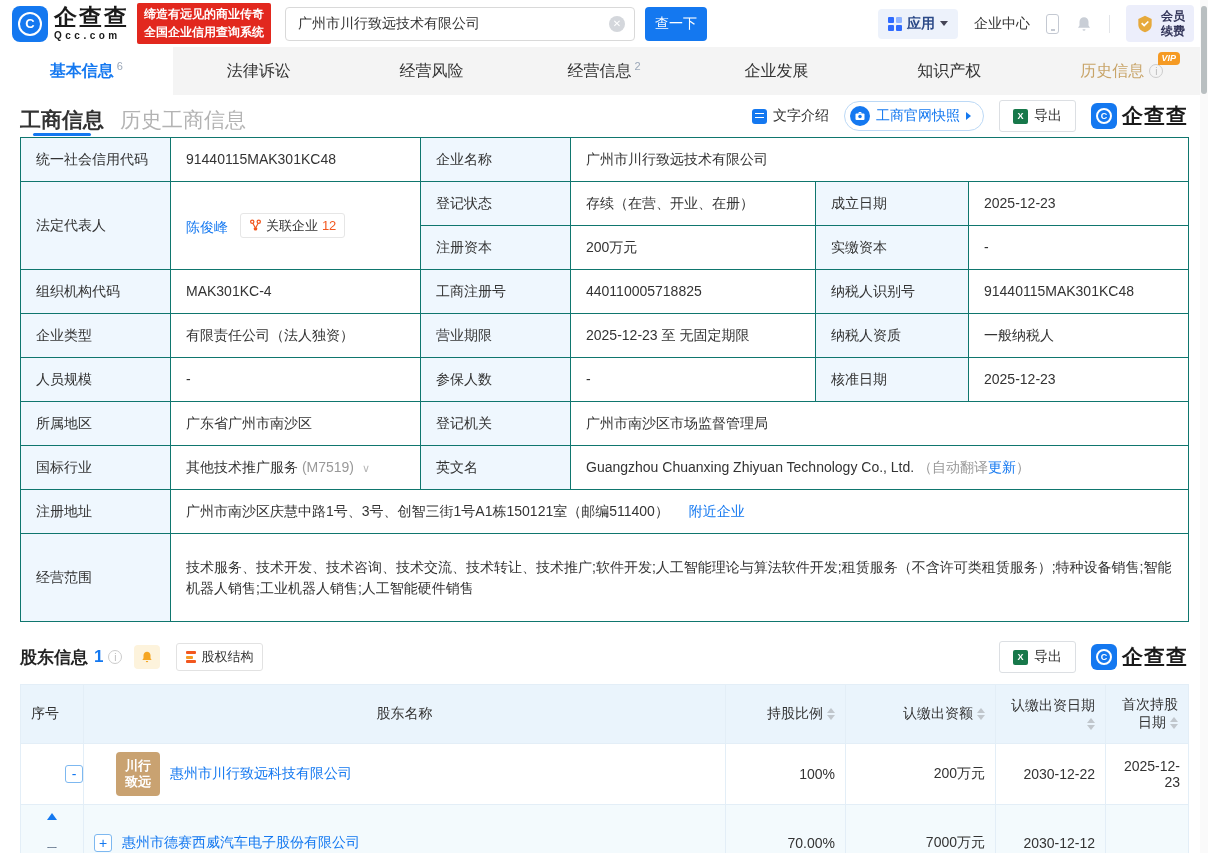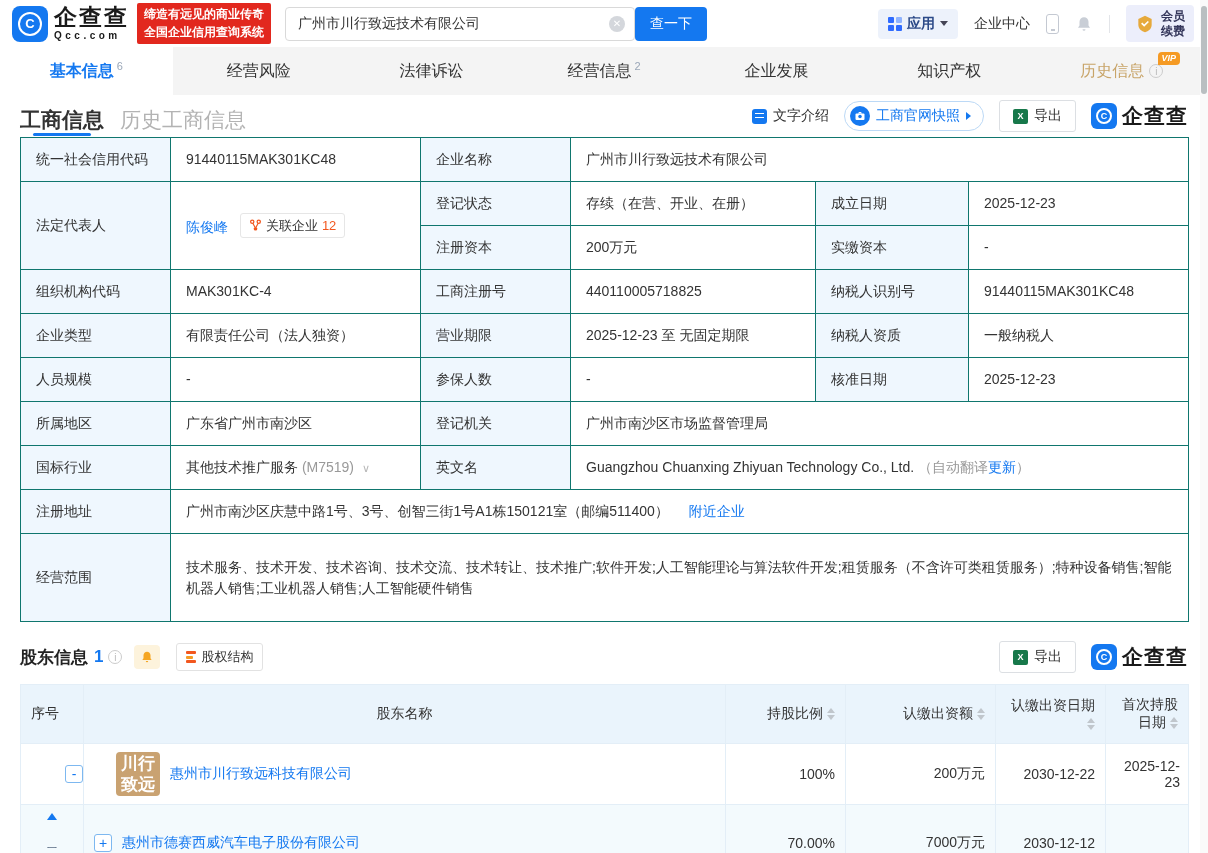--- a/index.html
+++ b/index.html
@@ -11,21 +11,21 @@
   .topbar { height:47px; display:flex; align-items:center; padding:0 14px 0 12px; background:#fff; }
   .logo-ico { width:36px; height:36px; border-radius:8px; background:#1478f0; display:flex; align-items:center; justify-content:center; flex:0 0 auto; }
   .logo-ring { width:24px; height:24px; border:2.5px solid #fff; border-radius:50%; display:flex; align-items:center; justify-content:center; color:#fff; font-size:13px; font-weight:bold; }
   .brand-col { margin-left:6px; line-height:1; }
   .brand-cn { font-size:23px; font-weight:900; color:#1a1a1a; letter-spacing:2px; }
   .brand-en { font-size:10px; font-weight:bold; color:#1a1a1a; letter-spacing:3.5px; margin-top:2px; }
   .slogan { margin-left:8px; background:#e2281e; color:#fff; font-size:12px; font-weight:bold; line-height:1.45; padding:3px 7px; border-radius:2px; white-space:nowrap; }
   .searchwrap { margin-left:14px; position:relative; width:350px; }
   .searchwrap input { width:350px; height:34px; border:1px solid #d9d9d9; border-radius:4px; padding:0 34px 0 12px; font-size:14px; color:#333; outline:none; font-family:inherit; }
   .clear-x { position:absolute; right:10px; top:9px; width:16px; height:16px; border-radius:50%; background:#d4d7dc; color:#fff; font-size:10px; line-height:16px; text-align:center; cursor:pointer; }
-  .search-btn { margin-left:0; height:34px; width:72px; background:#1478f0; border:none; border-radius:4px; color:#fff; font-size:14px; cursor:pointer; font-family:inherit; }
+  .search-btn { margin-left:10px; height:34px; width:62px; background:#1478f0; border:none; border-radius:4px; color:#fff; font-size:14px; cursor:pointer; font-family:inherit; }
   .top-right { margin-left:auto; display:flex; align-items:center; gap:16px; }
   .apps-pill { display:flex; align-items:center; gap:5px; background:#edf2fb; border-radius:4px; padding:6px 10px; cursor:pointer; }
   .apps-pill .txt { font-size:14px; font-weight:bold; color:#2c4a88; }
   .grid-ico { width:14px; height:14px; display:grid; grid-template-columns:6px 6px; grid-template-rows:6px 6px; gap:2px; }
   .grid-ico i { background:#2f6bff; border-radius:1px; }
   .grid-ico i.lt { background:#8fb3ff; }
   .caret-dn { width:0; height:0; border-left:4px solid transparent; border-right:4px solid transparent; border-top:5px solid #445; }
   .ent-center { font-size:14px; color:#333; cursor:pointer; }
   .phone-ico { width:13px; height:20px; border:1.5px solid #c4c9d2; border-radius:3px; position:relative; }
   .phone-ico:after { content:""; position:absolute; bottom:2px; left:50%; transform:translateX(-50%); width:4px; height:1.5px; background:#c4c9d2; }
@@ -86,21 +86,21 @@
   .sh-table th { background:#eaf4fc; border:1px solid #e3eef7; font-weight:normal; color:#333; font-size:14px; padding:11px 10px; }
   .sh-table td { border:1px solid #e3eef7; padding:8px 10px; vertical-align:middle; }
   .sh-table tr.alt td { background:#f3fafd; }
   .th-right { text-align:right; }
   .th-left { text-align:left; padding-left:12px; }
   .sorter { display:inline-flex; flex-direction:column; gap:2px; margin-left:4px; vertical-align:middle; }
   .sorter .up { width:0;height:0;border-left:4px solid transparent;border-right:4px solid transparent;border-bottom:5px solid #c0c6cc; }
   .sorter .dn { width:0;height:0;border-left:4px solid transparent;border-right:4px solid transparent;border-top:5px solid #c0c6cc; }
   .num-cell { text-align:right; padding-right:18px; }
   .toggle-btn { display:inline-block; width:18px; height:18px; border:1px solid #7db8f0; border-radius:3px; color:#1478f0; font-size:14px; line-height:16px; text-align:center; background:#fff; cursor:pointer; }
-  .co-logo { display:inline-flex; flex-direction:column; align-items:center; justify-content:center; width:44px; height:44px; background:#c9a271; border-radius:4px; color:#fff; font-size:17px; font-weight:bold; line-height:1.25; margin:0 10px 0 22px; vertical-align:middle; }
+  .co-logo { display:inline-flex; flex-direction:column; align-items:center; justify-content:center; width:44px; height:44px; background:#c9a271; border-radius:4px; color:#fff; font-size:13px; font-weight:bold; line-height:1.25; margin:0 10px 0 22px; vertical-align:middle; }
   .name-flex { display:flex; align-items:center; }
   .lvl-wrap { display:flex; flex-direction:column; align-items:center; line-height:1.1;gap:22px; }
   .lvl-tri { width:0;height:0;border-left:5px solid transparent;border-right:5px solid transparent;border-bottom:7px solid #1478f0; margin-bottom:3px; cursor:pointer; }
   .lvl-txt { width:15px; font-size:13px; color:#5a6c84; word-break:break-all; text-align:center; }
 
   
   .scrollbar { position:absolute; top:0; right:0; width:8px; height:853px; background:#fafafa; }
   .scroll-thumb { position:absolute; top:6px; right:1px; width:6px; height:88px; border-radius:3px; background:#b9bfc1; }
 </style>
 </head>
@@ -155,24 +155,24 @@
       </div>
     </div>
   </header>
 
   <nav class="tabs">
     <div class="tab active">
         <span>基本信息</span>
         <sup>6</sup>
       </div>
     <div class="tab">
+        <span>法律诉讼</span>
+      </div>
+    <div class="tab">
         <span>经营风险</span>
-      </div>
-    <div class="tab">
-        <span>法律诉讼</span>
       </div>
     <div class="tab">
         <span>经营信息</span>
         <sup>2</sup>
       </div>
     <div class="tab">
         <span>企业发展</span>
       </div>
     <div class="tab">
         <span>知识产权</span>

